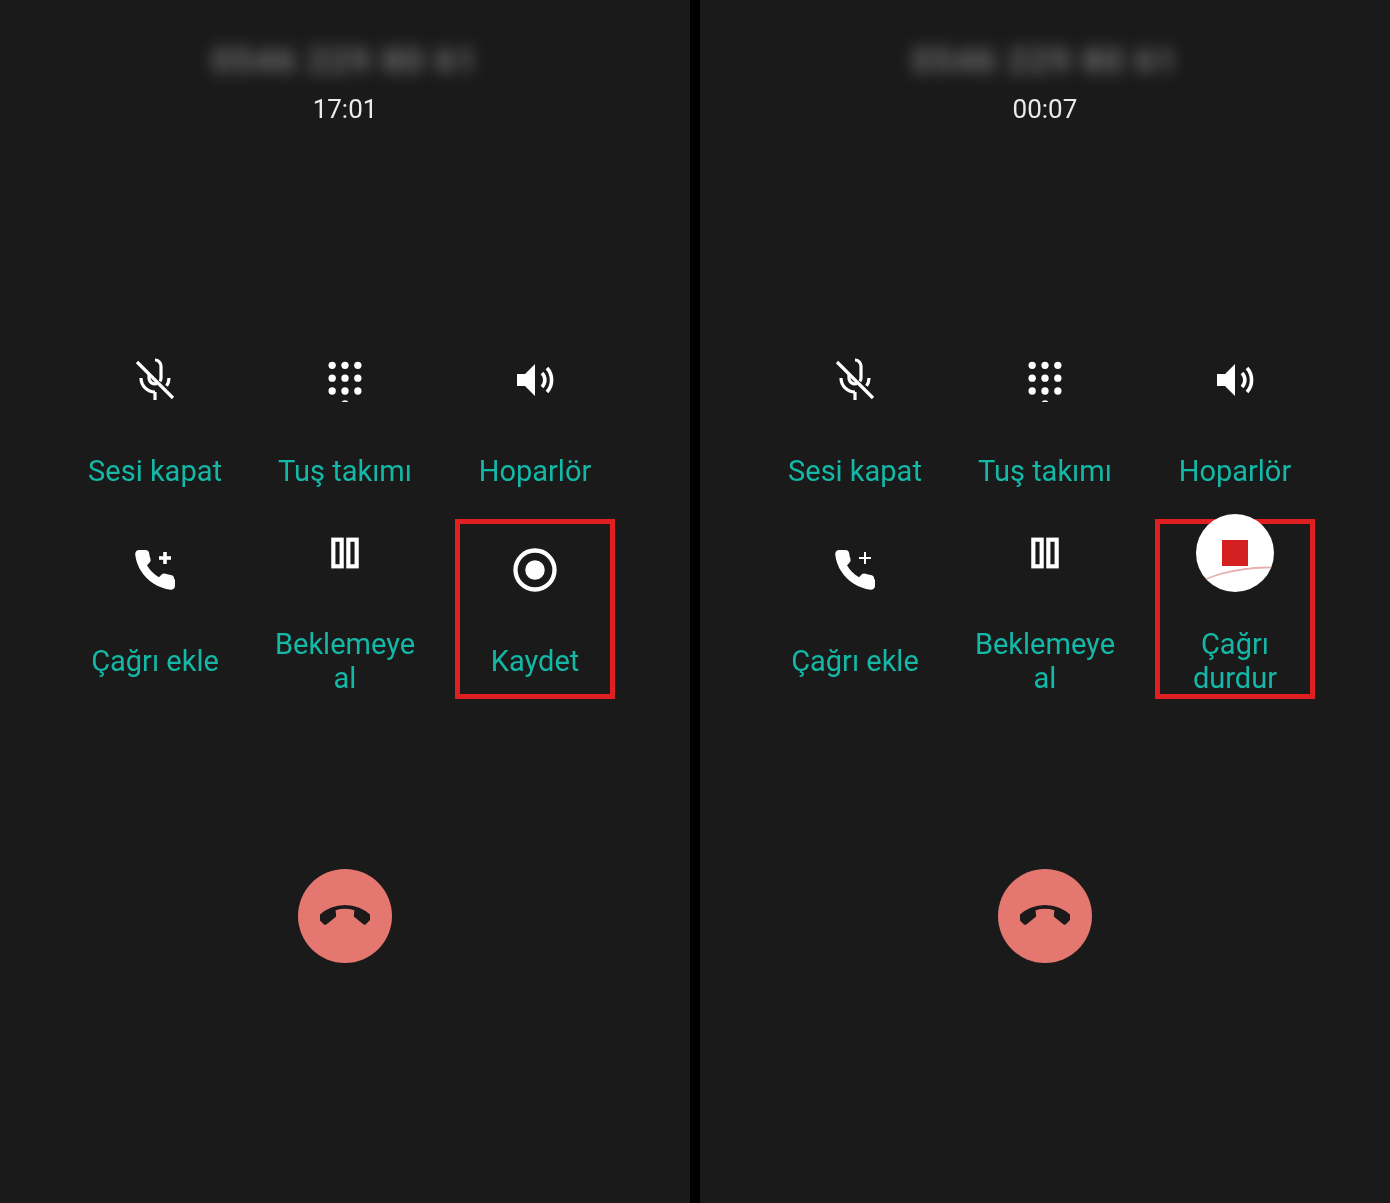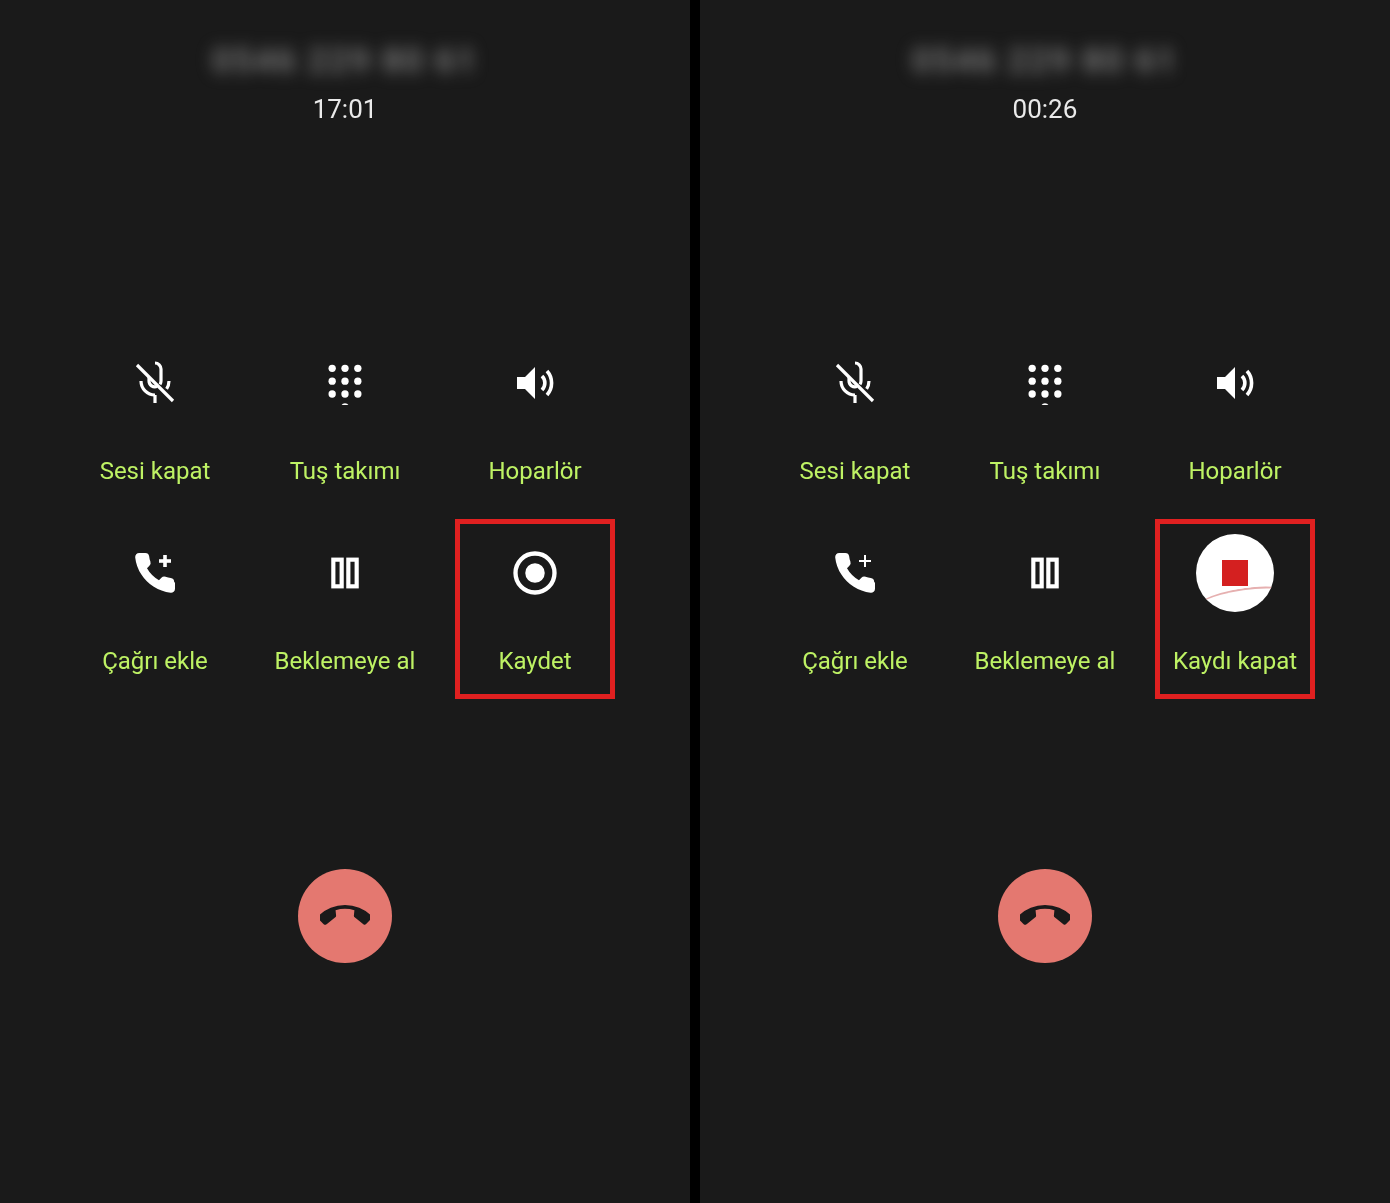--- a/index.html
+++ b/index.html
@@ -63,22 +63,22 @@
     position: relative;
   }
   .icon-wrap {
     height: 60px;
     display: flex;
     align-items: center;
     justify-content: center;
     margin-bottom: 44px;
   }
   .cell-label {
-    color: #bef264;
-    font-size: 24px;
+    color: #14b8a6;
+    font-size: 29px;
     font-weight: 400;
     text-align: center;
   }
   .highlight {
     border: 5px solid #e02020;
   }
   .record-active {
     width: 78px;
     height: 78px;
     border-radius: 50%;
@@ -216,21 +216,21 @@
       </svg>
     </span>
   </div>
 </div>
 
 <div class="divider"></div>
 
 <div class="pane">
   <div class="caller">
     <div class="caller-number">0546 229 80 61</div>
-    <div class="timer">00:26</div>
+    <div class="timer">00:07</div>
   </div>
 
   <div class="grid">
 
     <div class="cell">
       <div class="icon-wrap">
         <svg width="48" height="48" viewBox="0 0 24 24" fill="none" stroke="#fff" stroke-width="1.6">
           <path d="M12 2a3 3 0 0 1 3 3v6a3 3 0 0 1-.5 1.7"></path>
           <path d="M9 9v2a3 3 0 0 0 4 2.8"></path>
           <path d="M19 11a7 7 0 0 1-1.2 3.9"></path>
@@ -291,21 +291,21 @@
       </div>
       <div class="cell-label">Beklemeye al</div>
     </div>
 
     <div class="cell highlight">
       <div class="icon-wrap">
         <div class="record-active">
           <div class="record-square"></div>
         </div>
       </div>
-      <div class="cell-label">Kaydı kapat</div>
+      <div class="cell-label">Çağrı durdur</div>
     </div>
 
   </div>
 
   <div class="end-call">
     <span>
       <svg width="50" height="50" viewBox="0 0 24 24" fill="none">
         <path d="M21 15.46l-5.27-.61a1 1 0 0 0-.9.37l-1.6 1.96a15.05 15.05 0 0 1-6.4-6.4l1.96-1.6a1 1 0 0 0 .37-.9L8.54 3a1 1 0 0 0-1-.88H4A1 1 0 0 0 3 3.12 18 18 0 0 0 20.88 21 1 1 0 0 0 22 20v-3.54a1 1 0 0 0-.88-1z" fill="#1a1a1a" transform="rotate(135 12 12)"></path>
       </svg>
     </span>

